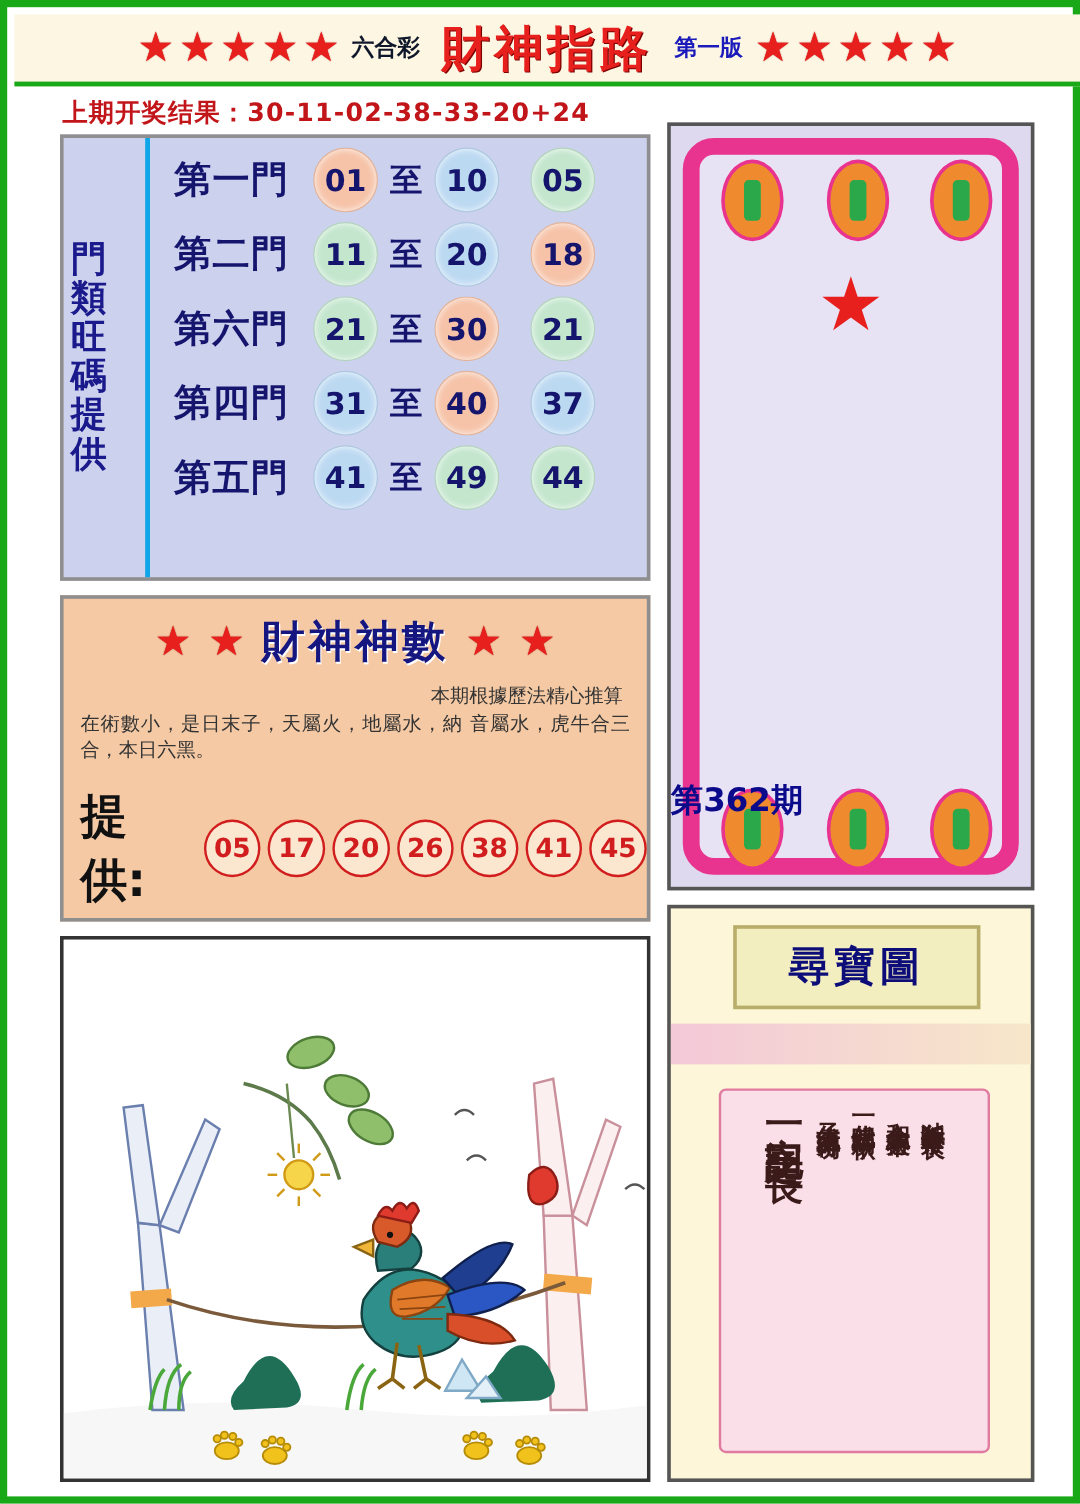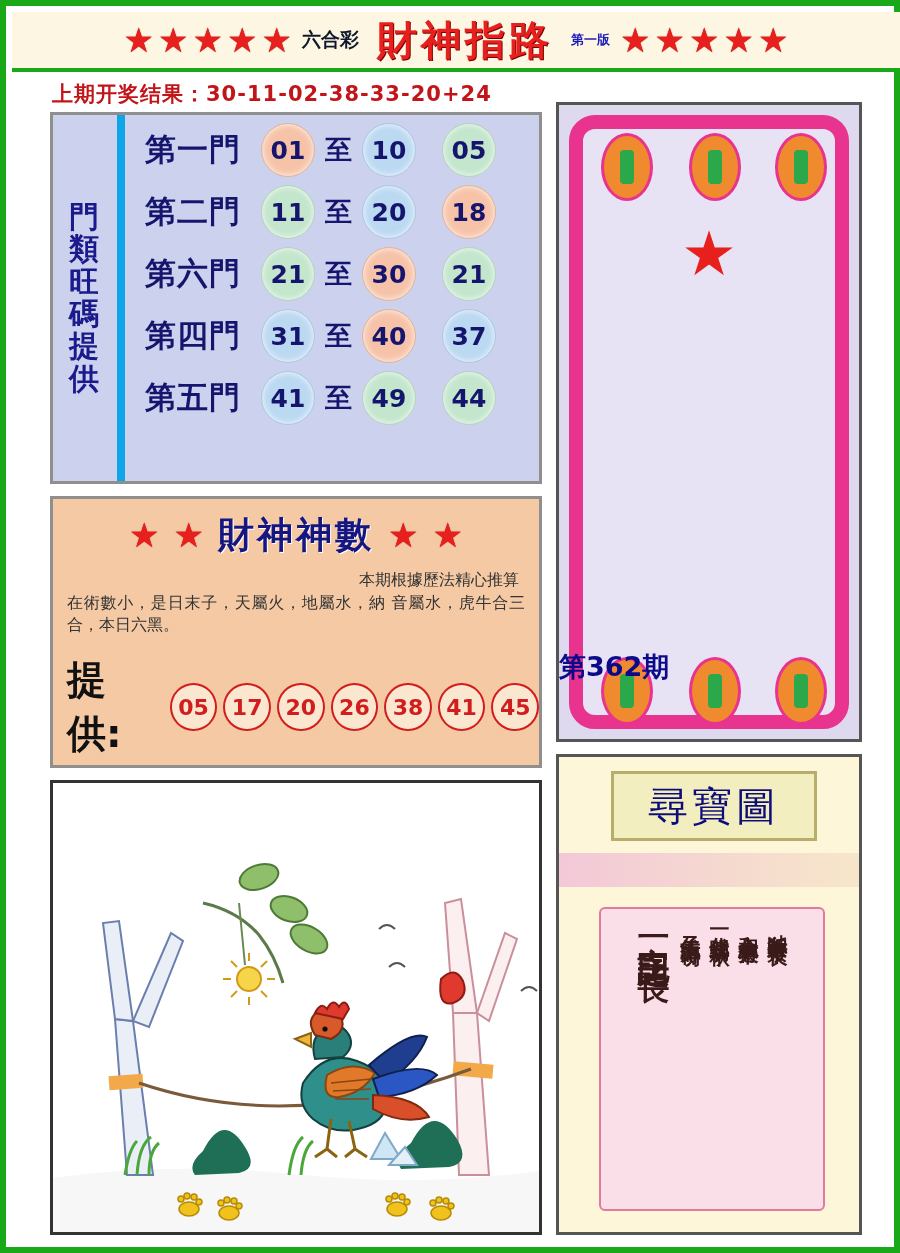--- a/index.html
+++ b/index.html
@@ -31,43 +31,43 @@
     font-size:19px;color:#0f172a;margin:0 10px;font-weight:bold;
   }
   .hdr-title{
     font-size:40px;font-weight:bold;color:#e8201d;
     letter-spacing:4px;
     text-shadow:1px 1px 0 #7a0000;
     margin:0 8px;
     font-family:"DejaVu Sans","Liberation Sans",sans-serif;
   }
   .hdr-edition{
-    font-size:13px;color:#1b1bbb;font-weight:bold;margin:0 10px;font-family:Liberation Serif, serif;
+    font-size:19px;color:#1b1bbb;font-weight:bold;margin:0 10px;font-family:Liberation Serif, serif;
   }
   
   .lastdraw{
     position:absolute;left:46px;top:74px;
     font-size:21px;font-weight:bold;color:#c2151a;
     letter-spacing:1px;
   }
   
   .gate-box{
     position:absolute;left:44px;top:106px;width:492px;height:372px;
     background:#ccd2ee;
     border:3px solid #8f8f8f;
     box-sizing:border-box;
     display:flex;
   }
   .gate-label{
     width:72px;flex:0 0 72px;
     display:flex;flex-direction:column;align-items:center;justify-content:center;
     font-size:30px;font-weight:bold;color:#1a1a8c;
-    border-right:8px solid #0ea5e9;
+    border-right:4px solid #0ea5e9;
     line-height:1.08;
-    padding:4px 16px;
+    padding:4px 6px;
     box-sizing:border-box;
   }
   .gate-rows{flex:1;display:flex;flex-direction:column;justify-content:flex-start;padding:4px 0;}
   .gate-row{display:flex;align-items:center;height:62px;}
   .gate-name{
     width:136px;text-align:center;font-size:31px;font-weight:bold;color:#15156e;
     letter-spacing:1px;
   }
   .ball{
     width:52px;height:52px;border-radius:50%;
@@ -166,21 +166,21 @@
   }
   
   .treasure{
     position:absolute;left:550px;top:748px;width:306px;height:481px;
     background:#fdf6d8;border:3px solid #555;box-sizing:border-box;overflow:hidden;
   }
   .treasure-title{
     position:absolute;left:52px;top:14px;width:200px;height:64px;
     background:#f3eec0;border:3px solid #b8ad6a;
     display:flex;align-items:center;justify-content:center;
-    font-size:40px;font-weight:normal;color:#0d0d7a;letter-spacing:4px;
+    font-size:34px;font-weight:bold;color:#0d0d7a;letter-spacing:4px;
   }
   .pink-band{
     position:absolute;left:0;top:96px;width:306px;height:34px;
     background:linear-gradient(90deg,#f3c8d8,#f7e7c9);
   }
   .scroll{
     position:absolute;left:40px;top:150px;width:222px;height:300px;
     background:#fbdfe8;border:2px solid #e07aa0;border-radius:6px;
   }
   .scroll-text{

